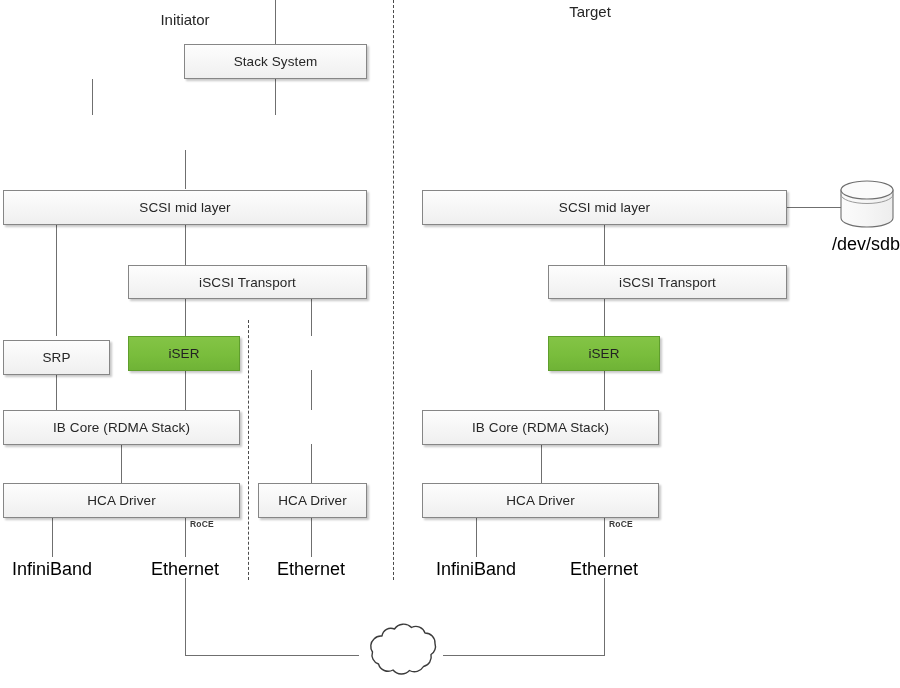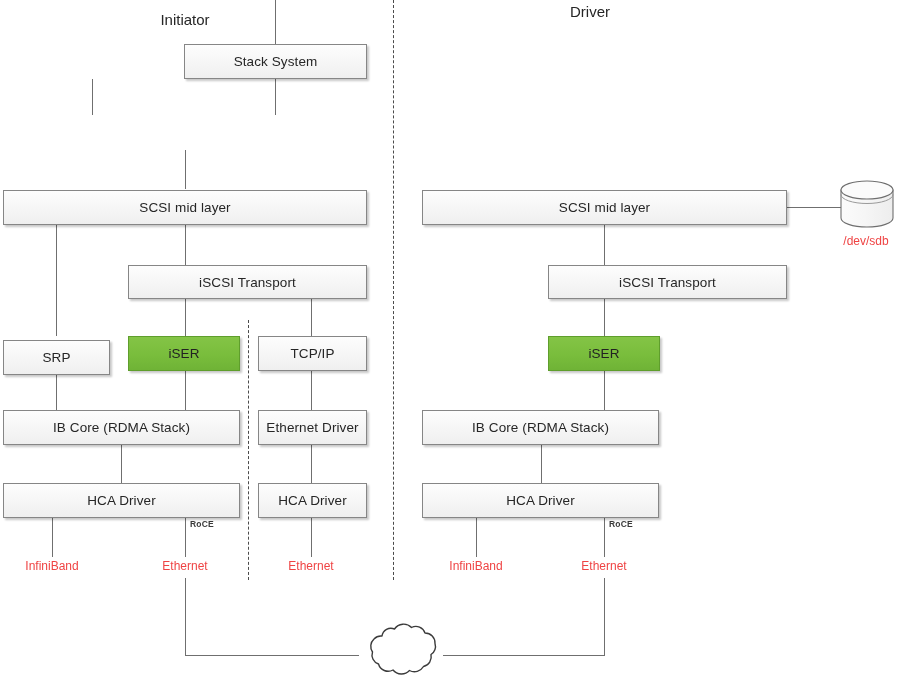--- a/index.html
+++ b/index.html
@@ -39,22 +39,22 @@
   .hline{position:absolute;height:1px;background:#6f6f6f;}
   
   .dashsep{
     position:absolute;
     width:0;
     border-left:1.5px dashed #4a4a4a;
   }
   
   .label{
     position:absolute;
-    font-size:12px;
-    color:#ef4444;
+    font-size:18px;
+    color:#000000;
     white-space:nowrap;
     text-align:center;
   }
   .label.center{transform:translateX(-50%);}
   .heading{
     position:absolute;
     font-size:15px;
     color:#262626;
     white-space:nowrap;
     transform:translateX(-50%);
@@ -70,21 +70,21 @@
   
   .cyl{position:absolute;}
   .cloud{position:absolute;}
 </style>
 </head>
 <body>
 
 <div id="canvas">
 
   <div class="heading" style="left:185px;top:3px;margin-top:8px;">Initiator</div>
-  <div class="heading" style="left:590px;top:3px;">Driver</div>
+  <div class="heading" style="left:590px;top:3px;">Target</div>
 
   <div class="dashsep" style="left:393px;top:0px;height:580px;"></div>
 
   <div class="dashsep" style="left:248px;top:320px;height:260px;"></div>
 
   <div class="vline" style="left:275px;top:0px;height:44px;"></div>
 
   <div class="vline" style="left:275px;top:79px;height:36px;"></div>
 
   <div class="vline" style="left:92px;top:79px;height:36px;"></div>
@@ -131,31 +131,25 @@
   </div>
 
   <div class="node" style="left:3px;top:340px;width:107px;height:35px;">
     <span>SRP</span>
   </div>
 
   <div class="node green" style="left:128px;top:336px;width:112px;height:35px;">
     <span>iSER</span>
   </div>
 
-  <div class="node" style="left:258px;top:336px;width:109px;height:35px;">
-    <span>TCP/IP</span>
-  </div>
 
   <div class="node" style="left:3px;top:410px;width:237px;height:35px;">
     <span>IB Core (RDMA Stack)</span>
   </div>
 
-  <div class="node" style="left:258px;top:410px;width:109px;height:35px;">
-    <span>Ethernet Driver</span>
-  </div>
 
   <div class="node" style="left:3px;top:483px;width:237px;height:35px;">
     <span>HCA Driver</span>
   </div>
 
   <div class="node" style="left:258px;top:483px;width:109px;height:35px;">
     <span>HCA Driver</span>
   </div>
 
   <div class="label center" style="left:52px;top:559px;">InfiniBand</div>

